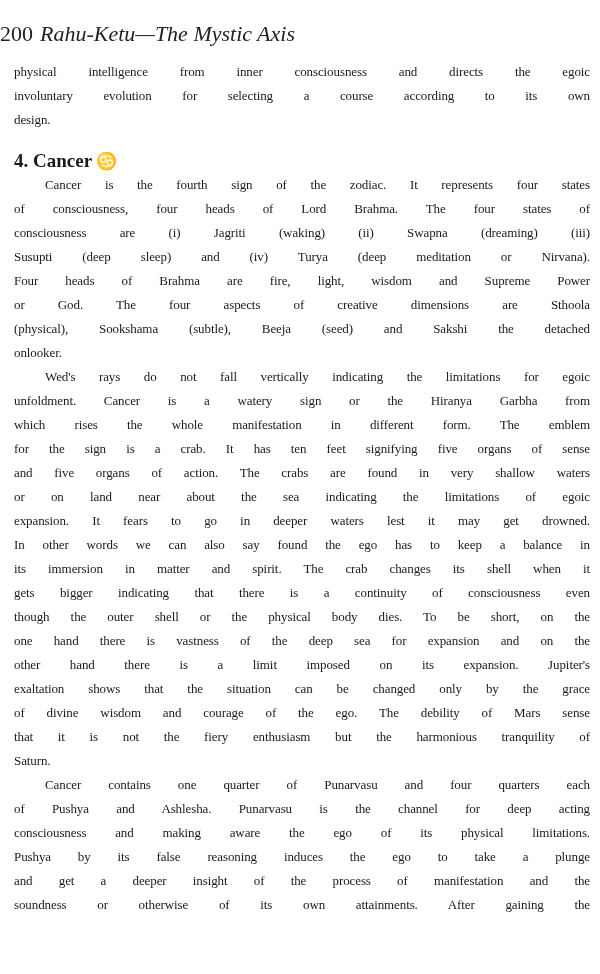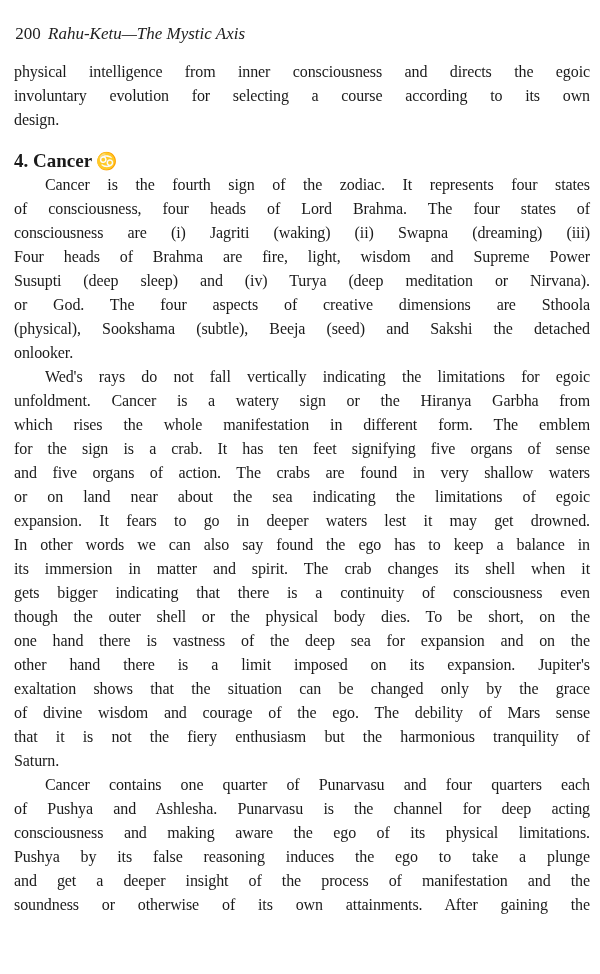--- a/index.html
+++ b/index.html
@@ -3,31 +3,31 @@
   <meta charset="utf-8">
   <style>
     html, body { margin: 0; padding: 0; }
     body {
       width: 600px; height: 974px; overflow: hidden;
       background: #ffffff; color: #1a1a1a;
       font-family: "Liberation Serif", "DejaVu Serif", serif;
       position: relative;
     }
     .header {
-      position: absolute; left: 8px; top: 22px;
-      font-size: 17px; line-height: 24px; color: #222; text-align: center;
+      position: absolute; left: 0; top: 22px;
+      font-size: 22px; line-height: 24px; color: #222;
     }
     .header .pageno { display: inline-block; width: 40px; }
     .header .title { font-style: italic; }
     .body {
       position: absolute; left: 14px; top: 60px; width: 576px;
     }
     .line {
       display: block; height: 24px; line-height: 24px;
-      font-size: 16px; white-space: nowrap;
+      font-size: 13px; white-space: nowrap;
       text-align: justify; text-align-last: justify;
       letter-spacing: -0.1px;
     }
     .line.last { text-align-last: left; }
     .line.indent { padding-left: 31px; }
     .heading {
       display: block; height: 24px; line-height: 28px;
       font-size: 19px; font-weight: bold; margin-top: 15px; margin-bottom: 2px;
     }
     .heading .glyph { font-weight: normal; font-size: 17px; margin-left: 4px; }
@@ -47,22 +47,22 @@
   </div>
 
   <div class="heading">
     <span>4. Cancer</span><span class="glyph">♋</span>
   </div>
 
   <div>
     <span class="line indent">Cancer is the fourth sign of the zodiac. It represents four states</span>
     <span class="line">of consciousness, four heads of Lord Brahma. The four states of</span>
     <span class="line">consciousness are (i) Jagriti (waking) (ii) Swapna (dreaming) (iii)</span>
+    <span class="line">Susupti (deep sleep) and (iv) Turya (deep meditation or Nirvana).</span>
     <span class="line">Four heads of Brahma are fire, light, wisdom and Supreme Power</span>
-    <span class="line">Susupti (deep sleep) and (iv) Turya (deep meditation or Nirvana).</span>
     <span class="line">or God. The four aspects of creative dimensions are Sthoola</span>
     <span class="line">(physical), Sookshama (subtle), Beeja (seed) and Sakshi the detached</span>
     <span class="line last">onlooker.</span>
   </div>
 
   <div>
     <span class="line indent">Wed's rays do not fall vertically indicating the limitations for egoic</span>
     <span class="line">unfoldment. Cancer is a watery sign or the Hiranya Garbha from</span>
     <span class="line">which rises the whole manifestation in different form. The emblem</span>
     <span class="line">for the sign is a crab. It has ten feet signifying five organs of sense</span>

